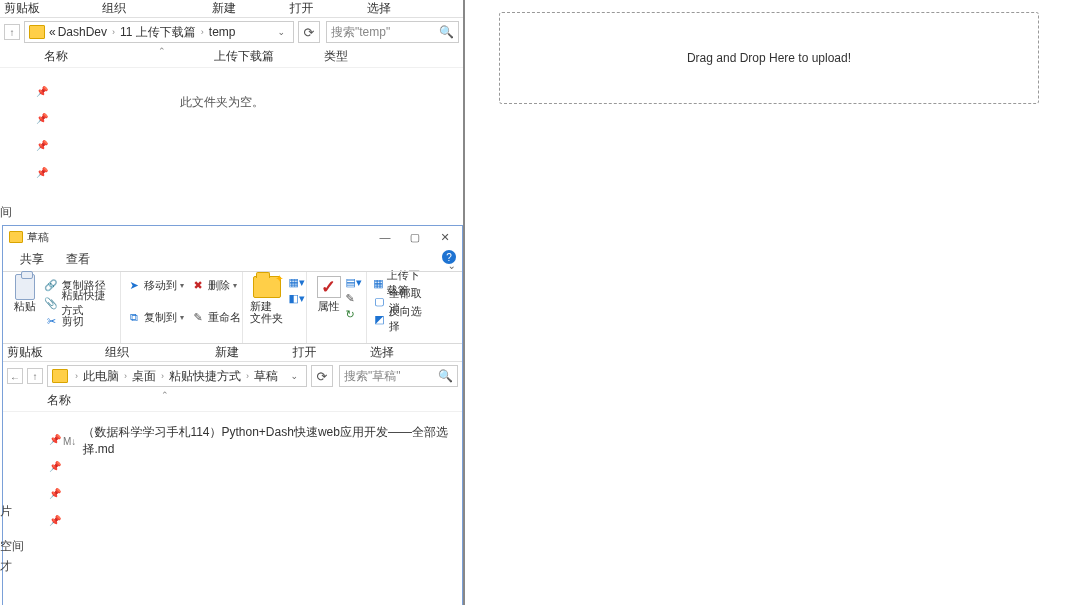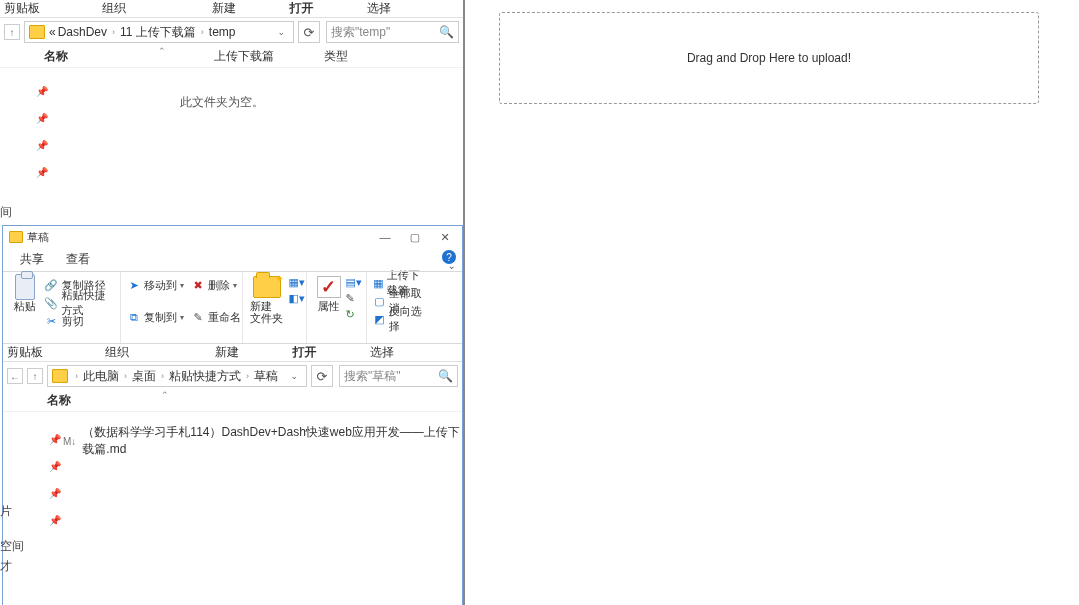--- a/index.html
+++ b/index.html
@@ -7,40 +7,40 @@
 
     .left-col { position:absolute; left:0; top:0; width:465px; height:605px; border-right:2px solid #888; }
     .right-col { position:absolute; left:467px; top:8px; width:612px; height:435px; background:#fff; }
 
     
     .section-labels { display:flex; height:18px; border-bottom:1px solid #e0e0e0; font-size:11px; color:#555; }
     .section-labels span { text-align:center; }
     .lbl-clip { width:44px; }
     .lbl-org  { width:140px; text-align:center;font-family:Liberation Mono, monospace; }
     .lbl-new  { width:80px; text-align:center; }
-    .lbl-open { width:75px; text-align:center;font-weight:bold; }
+    .lbl-open { width:75px; text-align:center; }
     .lbl-sel  { width:80px; text-align:center; }
 
     
     .addrbar { display:flex; align-items:center; height:28px; padding:2px 4px; gap:4px; }
     .nav-sq { width:16px; height:16px; border:1px solid #ccc; display:inline-flex; align-items:center; justify-content:center; font-size:10px; color:#666; cursor:pointer; }
     .crumbs { flex:0 0 auto; display:flex; align-items:center; height:22px; border:1px solid #ccc; background:#fff; min-width:270px; padding:0 4px; }
     .crumbs .folder-icon { width:16px; height:14px; background:#ffcf48; border:1px solid #d9a400; border-radius:1px; margin-right:4px; }
     .crumbs .chv { color:#888; padding:0 3px; font-size:9px; }
     .crumbs .seg { padding:0 2px; cursor:pointer; }
     .crumbs .dd  { margin-left:auto; color:#666; font-size:9px; padding:0 4px; cursor:pointer; }
     .refresh-sq { width:22px; height:22px; border:1px solid #ccc; display:flex; align-items:center; justify-content:center; color:#555; cursor:pointer; font-size:13px; }
     .searchbox { flex:1; display:flex; align-items:center; height:22px; border:1px solid #ccc; background:#fff; padding:0 4px; margin-left:2px; }
     .searchbox .ph { color:#888; flex:1; }
     .searchbox .mag { color:#555; font-size:12px; }
 
     
     .cols { display:flex; height:22px; border-bottom:1px solid #f0f0f0; font-size:11px; align-items:center; padding-left:44px; position:relative; }
     .cols .sort { position:absolute; left:158px; top:0; color:#888; font-size:9px; }
-    .col-name { width:170px;font-weight:bold; }
+    .col-name { width:170px; }
     .col-date { width:110px; text-align:left; }
     .col-type { width:90px; text-align:left; }
 
     .pane-body { position:relative; height:142px; }
     .empty-msg { position:absolute; left:180px; top:26px; color:#555; }
     .pin-col { position:absolute; left:36px; top:18px; display:flex; flex-direction:column; gap:16px; }
     .pin { font-size:10px; color:#6c6c6c; }
 
     .sidebar-hint { position:absolute; left:0; color:#444; font-size:12px; }
 
@@ -291,21 +291,21 @@
     </div>
 
     <div class="cols">
       <span class="sort">⌃</span>
       <span class="col-name">名称</span>
     </div>
 
     <div style="position:relative; height:120px;">
       <div class="filerow" style="margin-top:18px;">
         <span class="md-ic">M↓</span>
-        <span>（数据科学学习手札114）DashDev+Dash快速web应用开发——上传下载篇.md</span>
+        <span>（数据科学学习手札114）Python+Dash快速web应用开发——全部选择.md</span>
       </div>
       <div class="pin-col" style="left:46px; top:4px;">
         <span class="pin">📌</span>
         <span class="pin">📌</span>
         <span class="pin">📌</span>
         <span class="pin">📌</span>
       </div>
     </div>
   </div>
 

